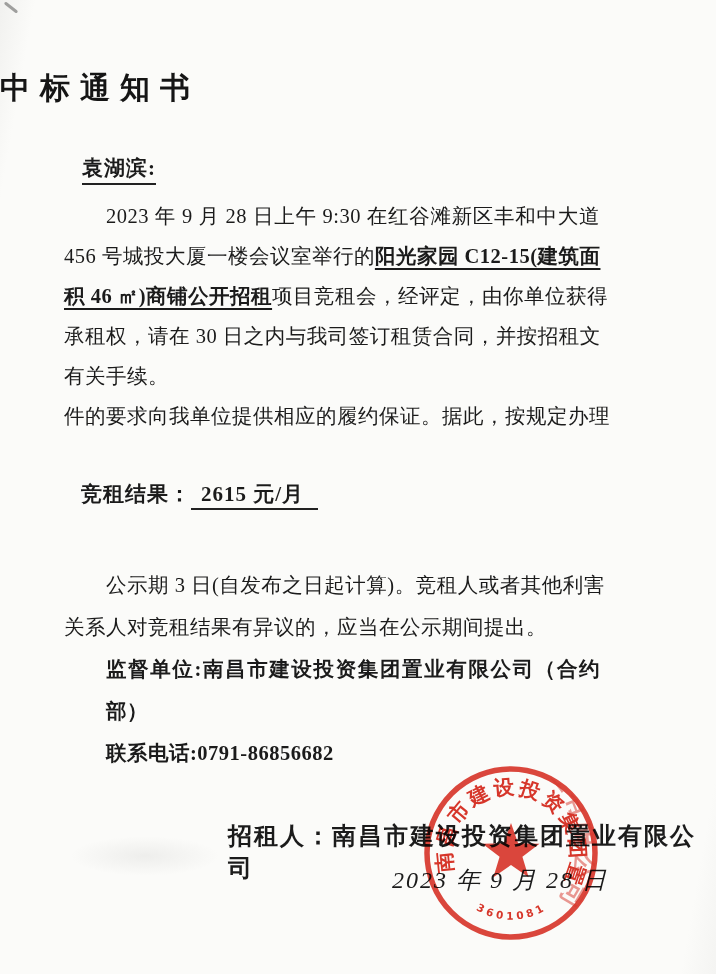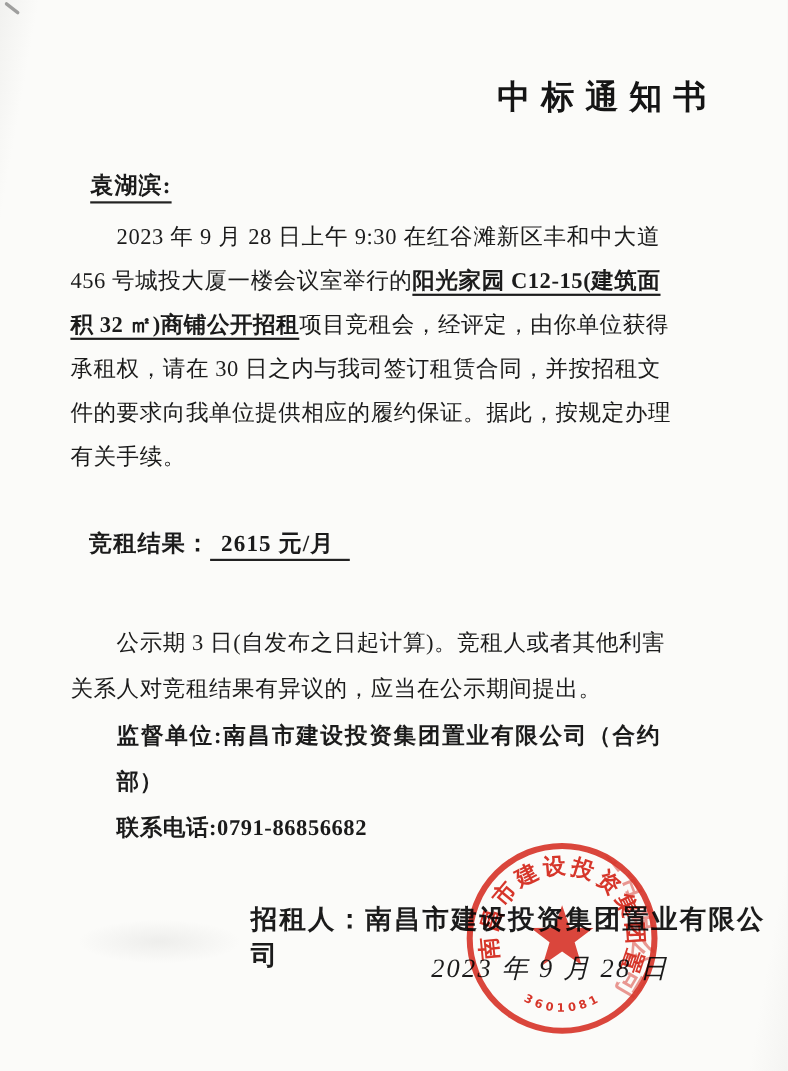--- a/index.html
+++ b/index.html
@@ -17,21 +17,21 @@
       linear-gradient(100deg, #f1f1ef 0%, #fbfbf9 4%, #fbfbf9 96%, #f4f4f2 100%),
       #fbfbf9;
   }
   #corner-mark{
     position:absolute; left:3px; top:6px;
     width:16px; height:3px; background:#8a8a88;
     transform:rotate(38deg); opacity:.8; border-radius:2px;
   }
   #doc-title{
     position:absolute; top:68px; left:0; width:652px;
-    text-align:right; font-size:30px; font-weight:bold;
+    text-align:left; font-size:30px; font-weight:bold;
     letter-spacing:10px; color:#151515;
   }
   #recipient{
     position:absolute; top:154px; left:82px;
     font-size:21px; font-weight:bold;
     border-bottom:2px solid #222; padding-bottom:1px;
     letter-spacing:1px;
   }
   .textcol{ position:absolute; left:64px; width:536px; }
   #para-main{ top:196px; }
@@ -85,24 +85,24 @@
 
   <div id="corner-mark"></div>
 
   <div id="doc-title">中标通知书</div>
 
   <div id="recipient">袁湖滨:</div>
 
   <div id="para-main" class="textcol">
     <div class="line indent"><span>2023 年 9 月 28 日上午 9:30 在红谷滩新区丰和中大道</span></div>
     <div class="line"><span>456 号城投大厦一楼会议室举行的</span><span class="bu">阳光家园 C12-15(建筑面</span></div>
-    <div class="line"><span class="bu">积 32 ㎡)商铺公开招租</span><span>项目竞租会，经评定，由你单位获得</span></div>
+    <div class="line"><span class="bu">积 46 ㎡)商铺公开招租</span><span>项目竞租会，经评定，由你单位获得</span></div>
     <div class="line"><span>承租权，请在 30 日之内与我司签订租赁合同，并按招租文</span></div>
+    <div class="line noj"><span>有关手续。</span></div>
     <div class="line"><span>件的要求向我单位提供相应的履约保证。据此，按规定办理</span></div>
-    <div class="line noj"><span>有关手续。</span></div>
   </div>
 
   <div id="result-line">
     <span>竞租结果：</span><span id="result-value">2615 元/月</span>
   </div>
 
   <div id="para-notice" class="textcol">
     <div class="line loose indent"><span>公示期 3 日(自发布之日起计算)。竞租人或者其他利害</span></div>
     <div class="line loose noj"><span>关系人对竞租结果有异议的，应当在公示期间提出。</span></div>
     <div class="line loose noj indent bold"><span>监督单位:南昌市建设投资集团置业有限公司（合约部）</span></div>

